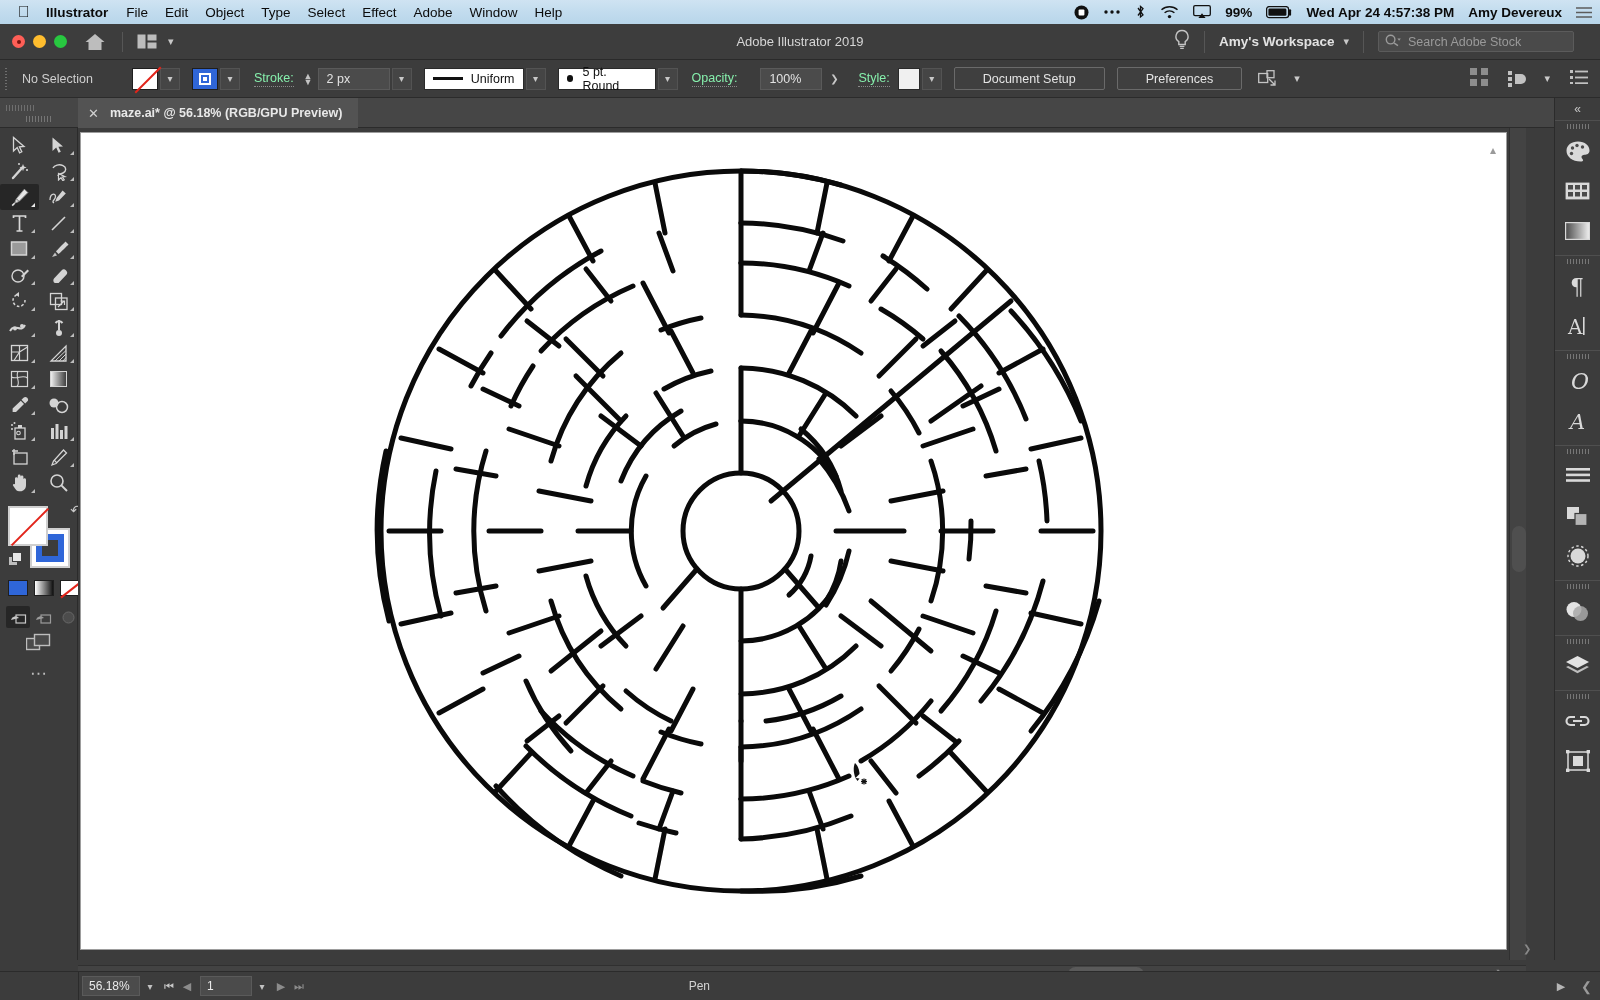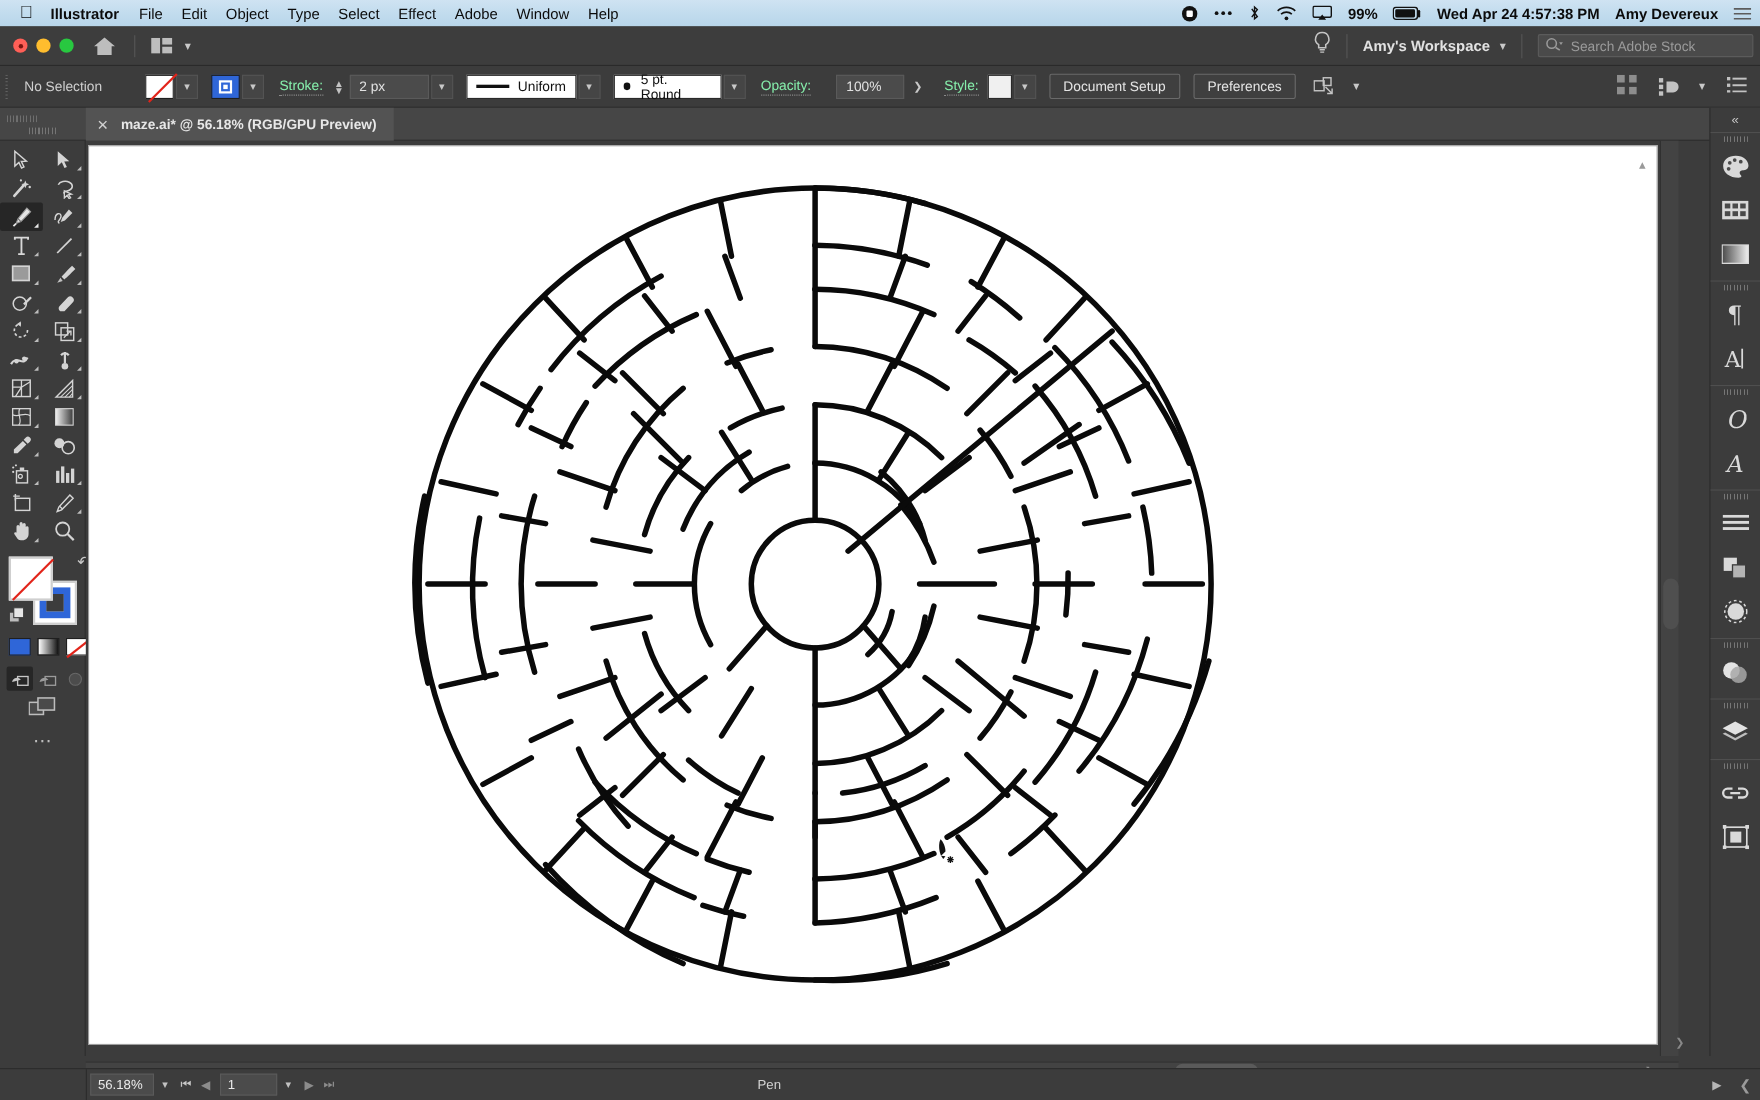--- a/index.html
+++ b/index.html
@@ -42,21 +42,21 @@
       background:#7a1510; border-radius:50%; transform: translate(-50%,-50%); }
   .tl.yellow { background: #ffbd2e; }
   .tl.green { background: #28c840; }
   #titlebar .homebtn { margin-left: 17px; display:flex; align-items:center; }
   #titlebar .vsep { width:1px; height:20px; background:#565656; margin-left: 16px; }
   #titlebar .arrange { margin-left: 14px; display:flex; align-items:center; gap:7px; }
   #apptitle {
     position: absolute; left: 0; width: 1600px; text-align: center;
     font-size: 13px; color: #d6d6d6; pointer-events: none;
   }
-  #titlebar .tbright { position: absolute; right: 0; display: flex; align-items: center; }
+  #titlebar .tbright { position: absolute; right: 20px; display: flex; align-items: center; }
   #titlebar .tbright .vsep2 { width:1px; height:22px; background:#565656; margin: 0 14px; }
   .wsname { color:#e2e2e2; font-size:13.5px; font-weight:bold; }
   .chev { color:#c9c9c9; font-size:11px; margin-left:9px; }
   #stocksearch {
     width: 196px; height: 21px; background: #4a4a4a; border: 1px solid #5b5b5b;
     border-radius: 2px; display: flex; align-items: center; padding-left: 6px;
     color: #9a9a9a; font-size: 12.5px; margin-right: 6px;
   }
   #stocksearch .ph { margin-left: 6px; }
 
@@ -90,21 +90,21 @@
     display: flex; align-items: center; padding: 0 8px; margin-left: 5px; font-size: 12.5px;
   }
   .whitefield {
     height: 22px; background: #fff; border: 1px solid #2a2a2a; color: #111;
     display: flex; align-items: center; padding: 0 8px; font-size: 12.5px;
   }
   .uniform-line { width: 62px; height: 0; border-top: 3px solid #111; margin-right: 8px; }
   .profdot { width: 7px; height: 7px; border-radius: 50%; background: #111; margin-right: 9px; }
   .cbbtn {
     height: 23px; border: 1px solid #6a6a6a; border-radius: 2px; background: #3f3f3f;
-    color: #e4e4e4; display: flex; align-items: center; padding: 0 12px; font-size: 12.5px;
+    color: #e4e4e4; display: flex; align-items: center; padding: 0 28px; font-size: 12.5px;
     margin-left: 12px;
   }
   .stylesw { width: 22px; height: 22px; background: #f0f0f0; border: 1px solid #2a2a2a; margin-left: 8px; }
   .cbright { position: absolute; right: 12px; display: flex; align-items: center; gap: 20px; }
 
   
   #tabbar {
     position: absolute; left: 0; top: 98px; width: 1600px; height: 30px;
     background: #464646; border-bottom: 1px solid #2b2b2b;
   }
@@ -308,20 +308,21 @@
   <span class="vsep"></span>
   <span class="arrange">
     <svg width="20" height="15" viewBox="0 0 20 15">
         <rect x="0.5" y="0.5" width="8" height="14" fill="#bdbdbd"></rect>
         <rect x="10.5" y="0.5" width="9" height="6" fill="#bdbdbd"></rect>
         <rect x="10.5" y="8.5" width="9" height="6" fill="#bdbdbd"></rect>
       </svg>
     <span class="chev" style="margin-left:4px;">▾</span>
   </span>
 
+  <div id="apptitle">Adobe Illustrator 2019</div>
 
   <div class="tbright">
     <span>
       <svg width="16" height="22" viewBox="0 0 16 22">
           <path d="M8 1.5 A6 6 0 0 1 11.2 12.6 V15.5 H4.8 V12.6 A6 6 0 0 1 8 1.5 Z" stroke="#c4c4c4" stroke-width="1.4" fill="none"></path>
           <path d="M5.6 17.3 h4.8 M6.2 19.4 h3.6" stroke="#c4c4c4" stroke-width="1.3"></path>
         </svg>
     </span>
     <span class="vsep2"></span>
     <span class="wsname">Amy's Workspace</span>

